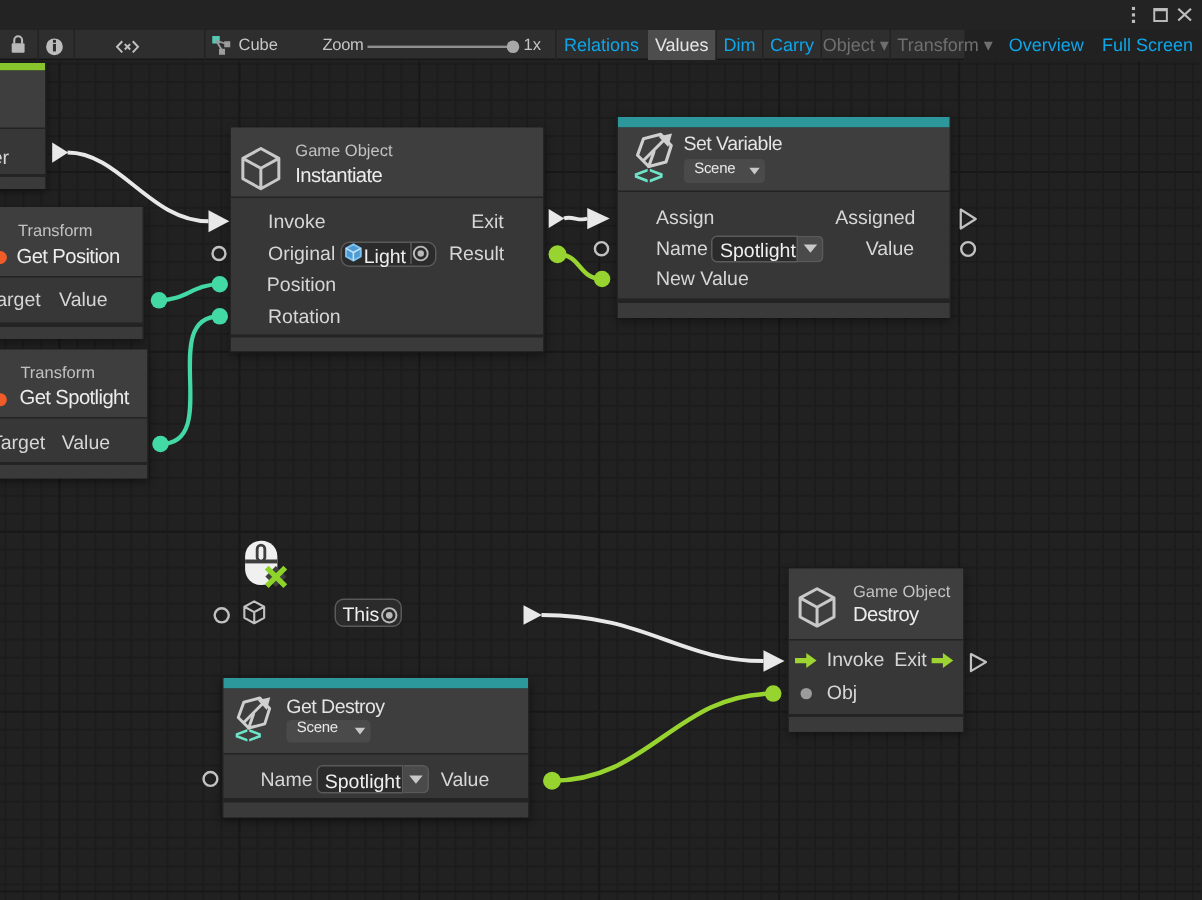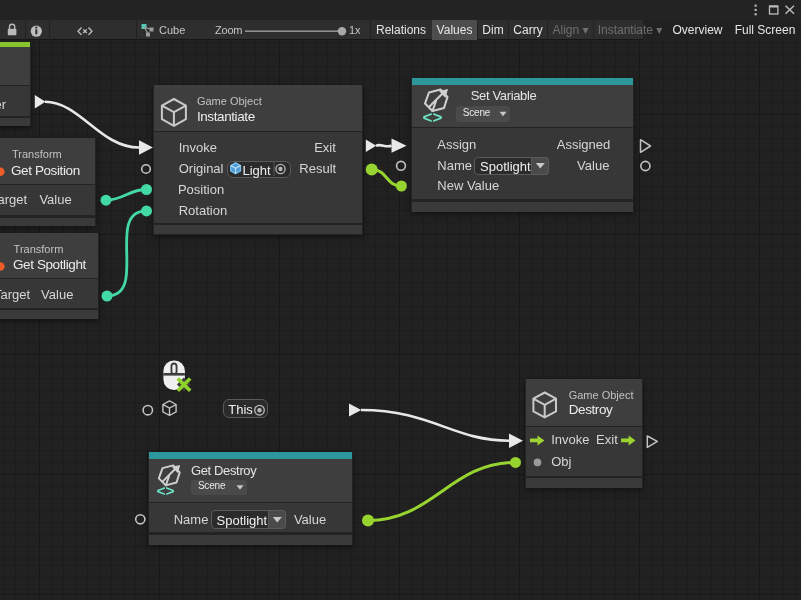--- a/index.html
+++ b/index.html
@@ -8,21 +8,21 @@
   font-family:"Liberation Sans",sans-serif;-webkit-font-smoothing:antialiased;}
 
 #tabbar{position:absolute;left:0;top:0;width:801px;height:20px;background:#232323;}
 #tab{position:absolute;left:0;top:0;width:111px;height:20px;background:#383838;
   border-top:2px solid #4472b2;color:#d8d8d8;font-size:13px;line-height:18px;padding-left:8px;}
 
 #toolbar{position:absolute;left:0;top:20px;width:643px;height:20px;background:#2e2e2e;
   border-bottom:1px solid #161616;}
 .tbsep{position:absolute;top:0;width:1px;height:20px;background:#222;}
 .tbtxt{position:absolute;top:0;height:20px;line-height:20px;font-size:12px;color:#c6c6c6;}
-.tbbtn{position:absolute;top:0;height:20px;line-height:20px;font-size:12px;color:#e5e5e5;text-align:center;}
+.tbbtn{position:absolute;top:0;height:20px;line-height:20px;font-size:12px;color:#0ea5e9;text-align:center;}
 .dim{color:#6f6f6f;}
 
 #canvas{position:absolute;left:0;top:41px;width:801px;height:559px;
   background-color:#212121;
   background-image:
     repeating-linear-gradient(to right,#181818 0 1px,transparent 1px 120px),
     repeating-linear-gradient(to bottom,#181818 0 1px,transparent 1px 120px),
     repeating-linear-gradient(to right,#1c1c1c 0 1px,transparent 1px 12px),
     repeating-linear-gradient(to bottom,#1c1c1c 0 1px,transparent 1px 12px);
   background-position:39px -27px,39px 73px,3px -35px,3px -35px;}
@@ -90,23 +90,23 @@
     <div class="tbtxt" style="left:215px;font-size:11px;letter-spacing:-0.2px">Zoom</div>
     <div class="tbtxt" style="left:349px;font-size:11px">1x</div>
     <div class="tbsep" style="left:370px"></div>
     <div class="tbbtn" style="left:371px;width:60px">Relations</div>
     <div class="tbbtn" style="left:432px;width:45px;background:#4d4d4d;color:#e6e6e6">Values</div>
     <div class="tbsep" style="left:477px"></div>
     <div class="tbbtn" style="left:478px;width:30px">Dim</div>
     <div class="tbsep" style="left:508px"></div>
     <div class="tbbtn" style="left:509px;width:38px">Carry</div>
     <div class="tbsep" style="left:547px"></div>
-    <div class="tbbtn dim" style="left:548px;width:45px">Align ▾</div>
+    <div class="tbbtn dim" style="left:548px;width:45px">Object ▾</div>
     <div class="tbsep" style="left:593px"></div>
-    <div class="tbbtn dim" style="left:594px;width:72px">Instantiate ▾</div>
+    <div class="tbbtn dim" style="left:594px;width:72px">Transform ▾</div>
     <div class="tbsep" style="left:666px"></div>
     <div class="tbbtn" style="left:667px;width:61px">Overview</div>
     <div class="tbsep" style="left:728px"></div>
     <div class="tbbtn" style="left:729px;width:72px">Full Screen</div>
   </div>
   <div id="canvas">
 
     <div class="node" style="left:-120px;top:1px;width:151px;height:84px">
       <div class="cbar" style="top:0;height:5px;background:#88c42b"></div>
       <div class="hdr" style="top:5px;height:38px"></div>
@@ -147,21 +147,21 @@
       <div class="t lbl" style="right:26.5px;top:76.3px">Result</div>
       <div class="t lbl" style="left:25px;top:97.3px">Position</div>
       <div class="t lbl" style="left:25.8px;top:118.3px">Rotation</div>
     </div>
 
     <div class="node" style="left:410.7px;top:37.1px;width:223.6px;height:133.7px">
       <div class="cbar" style="top:0;height:7px;background:#2d989b"></div>
       <div class="hdr" style="top:7px;height:42px"></div>
       <div class="bdy" style="top:50px;height:71px"></div>
       <div class="ftr" style="top:124px;height:9.7px"></div>
-      <div class="t t13" style="left:60px;top:9.8px">Set Variable</div>
+      <div class="t t13" style="left:45px;top:9.8px">Set Variable</div>
       <div class="t lbl" style="left:26.6px;top:59.3px">Assign</div>
       <div class="t lbl" style="right:24px;top:59.3px">Assigned</div>
       <div class="t lbl" style="left:26.6px;top:79.8px">Name</div>
       <div class="t lbl" style="right:24.9px;top:79.8px">Value</div>
       <div class="t lbl" style="left:26.6px;top:99.9px">New Value</div>
     </div>
 
 
     <div class="node" style="left:147.8px;top:410.7px;width:205.4px;height:93px">
       <div class="cbar" style="top:0;height:6.9px;background:#2d989b"></div>

